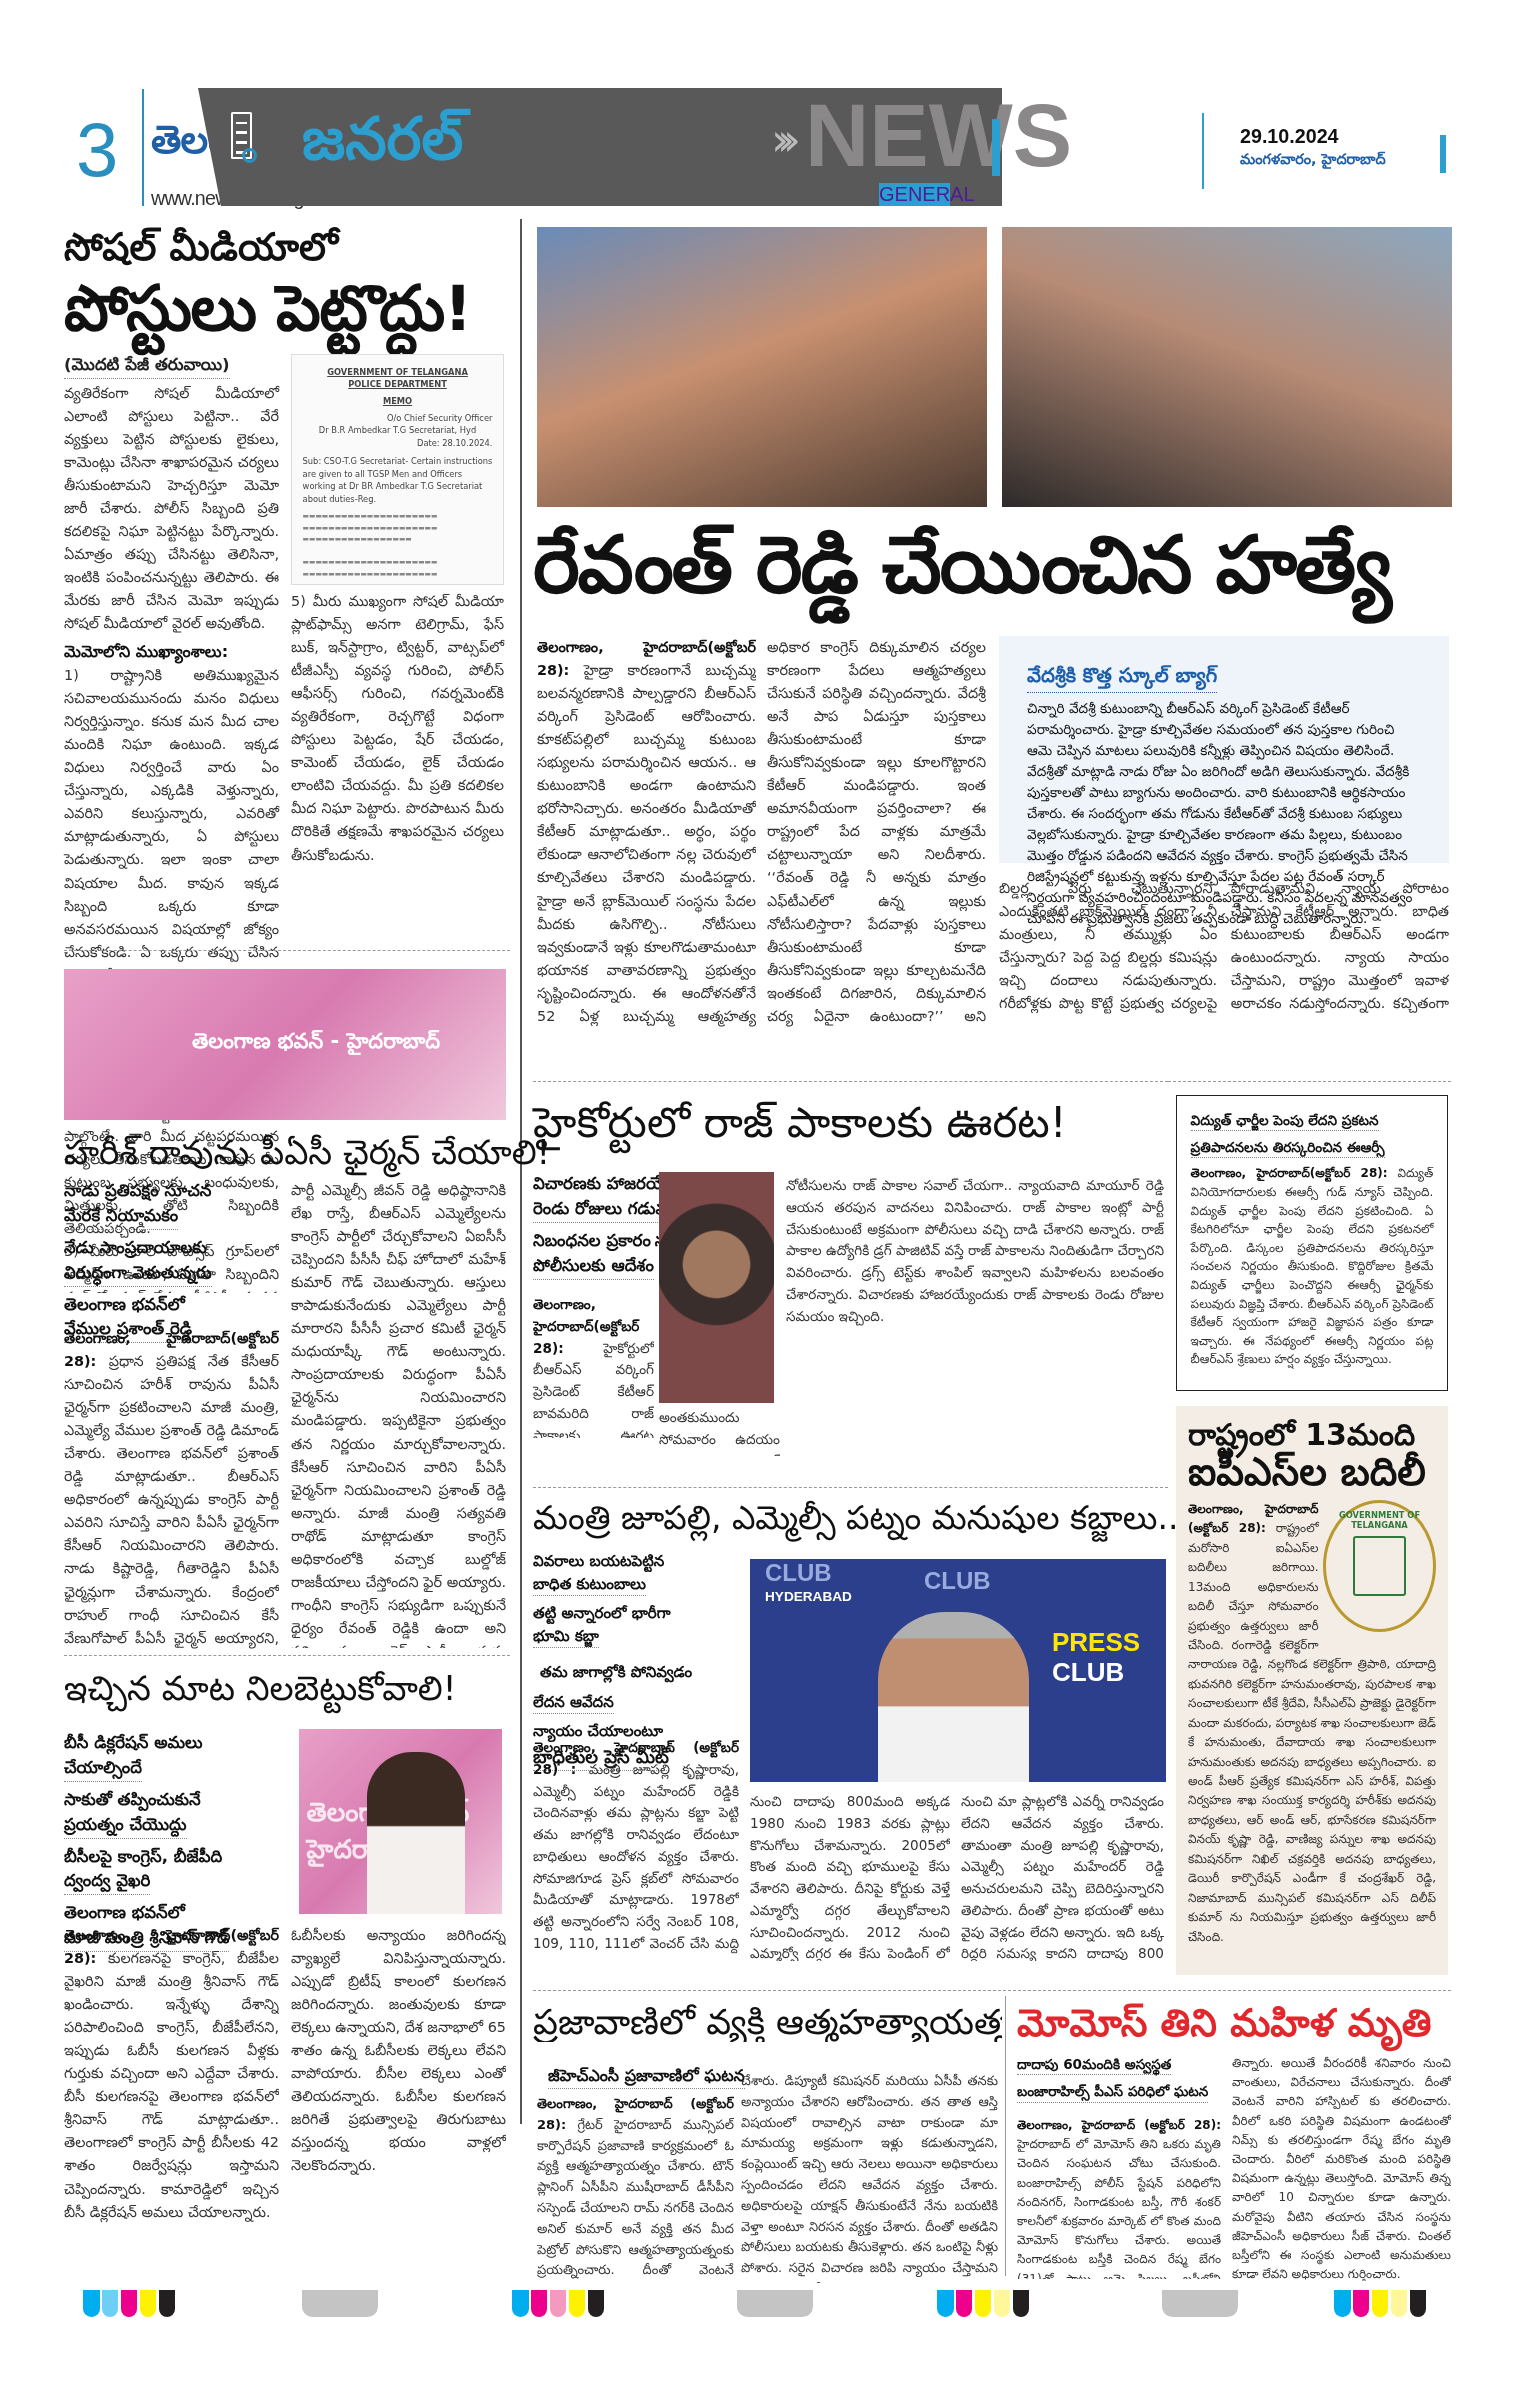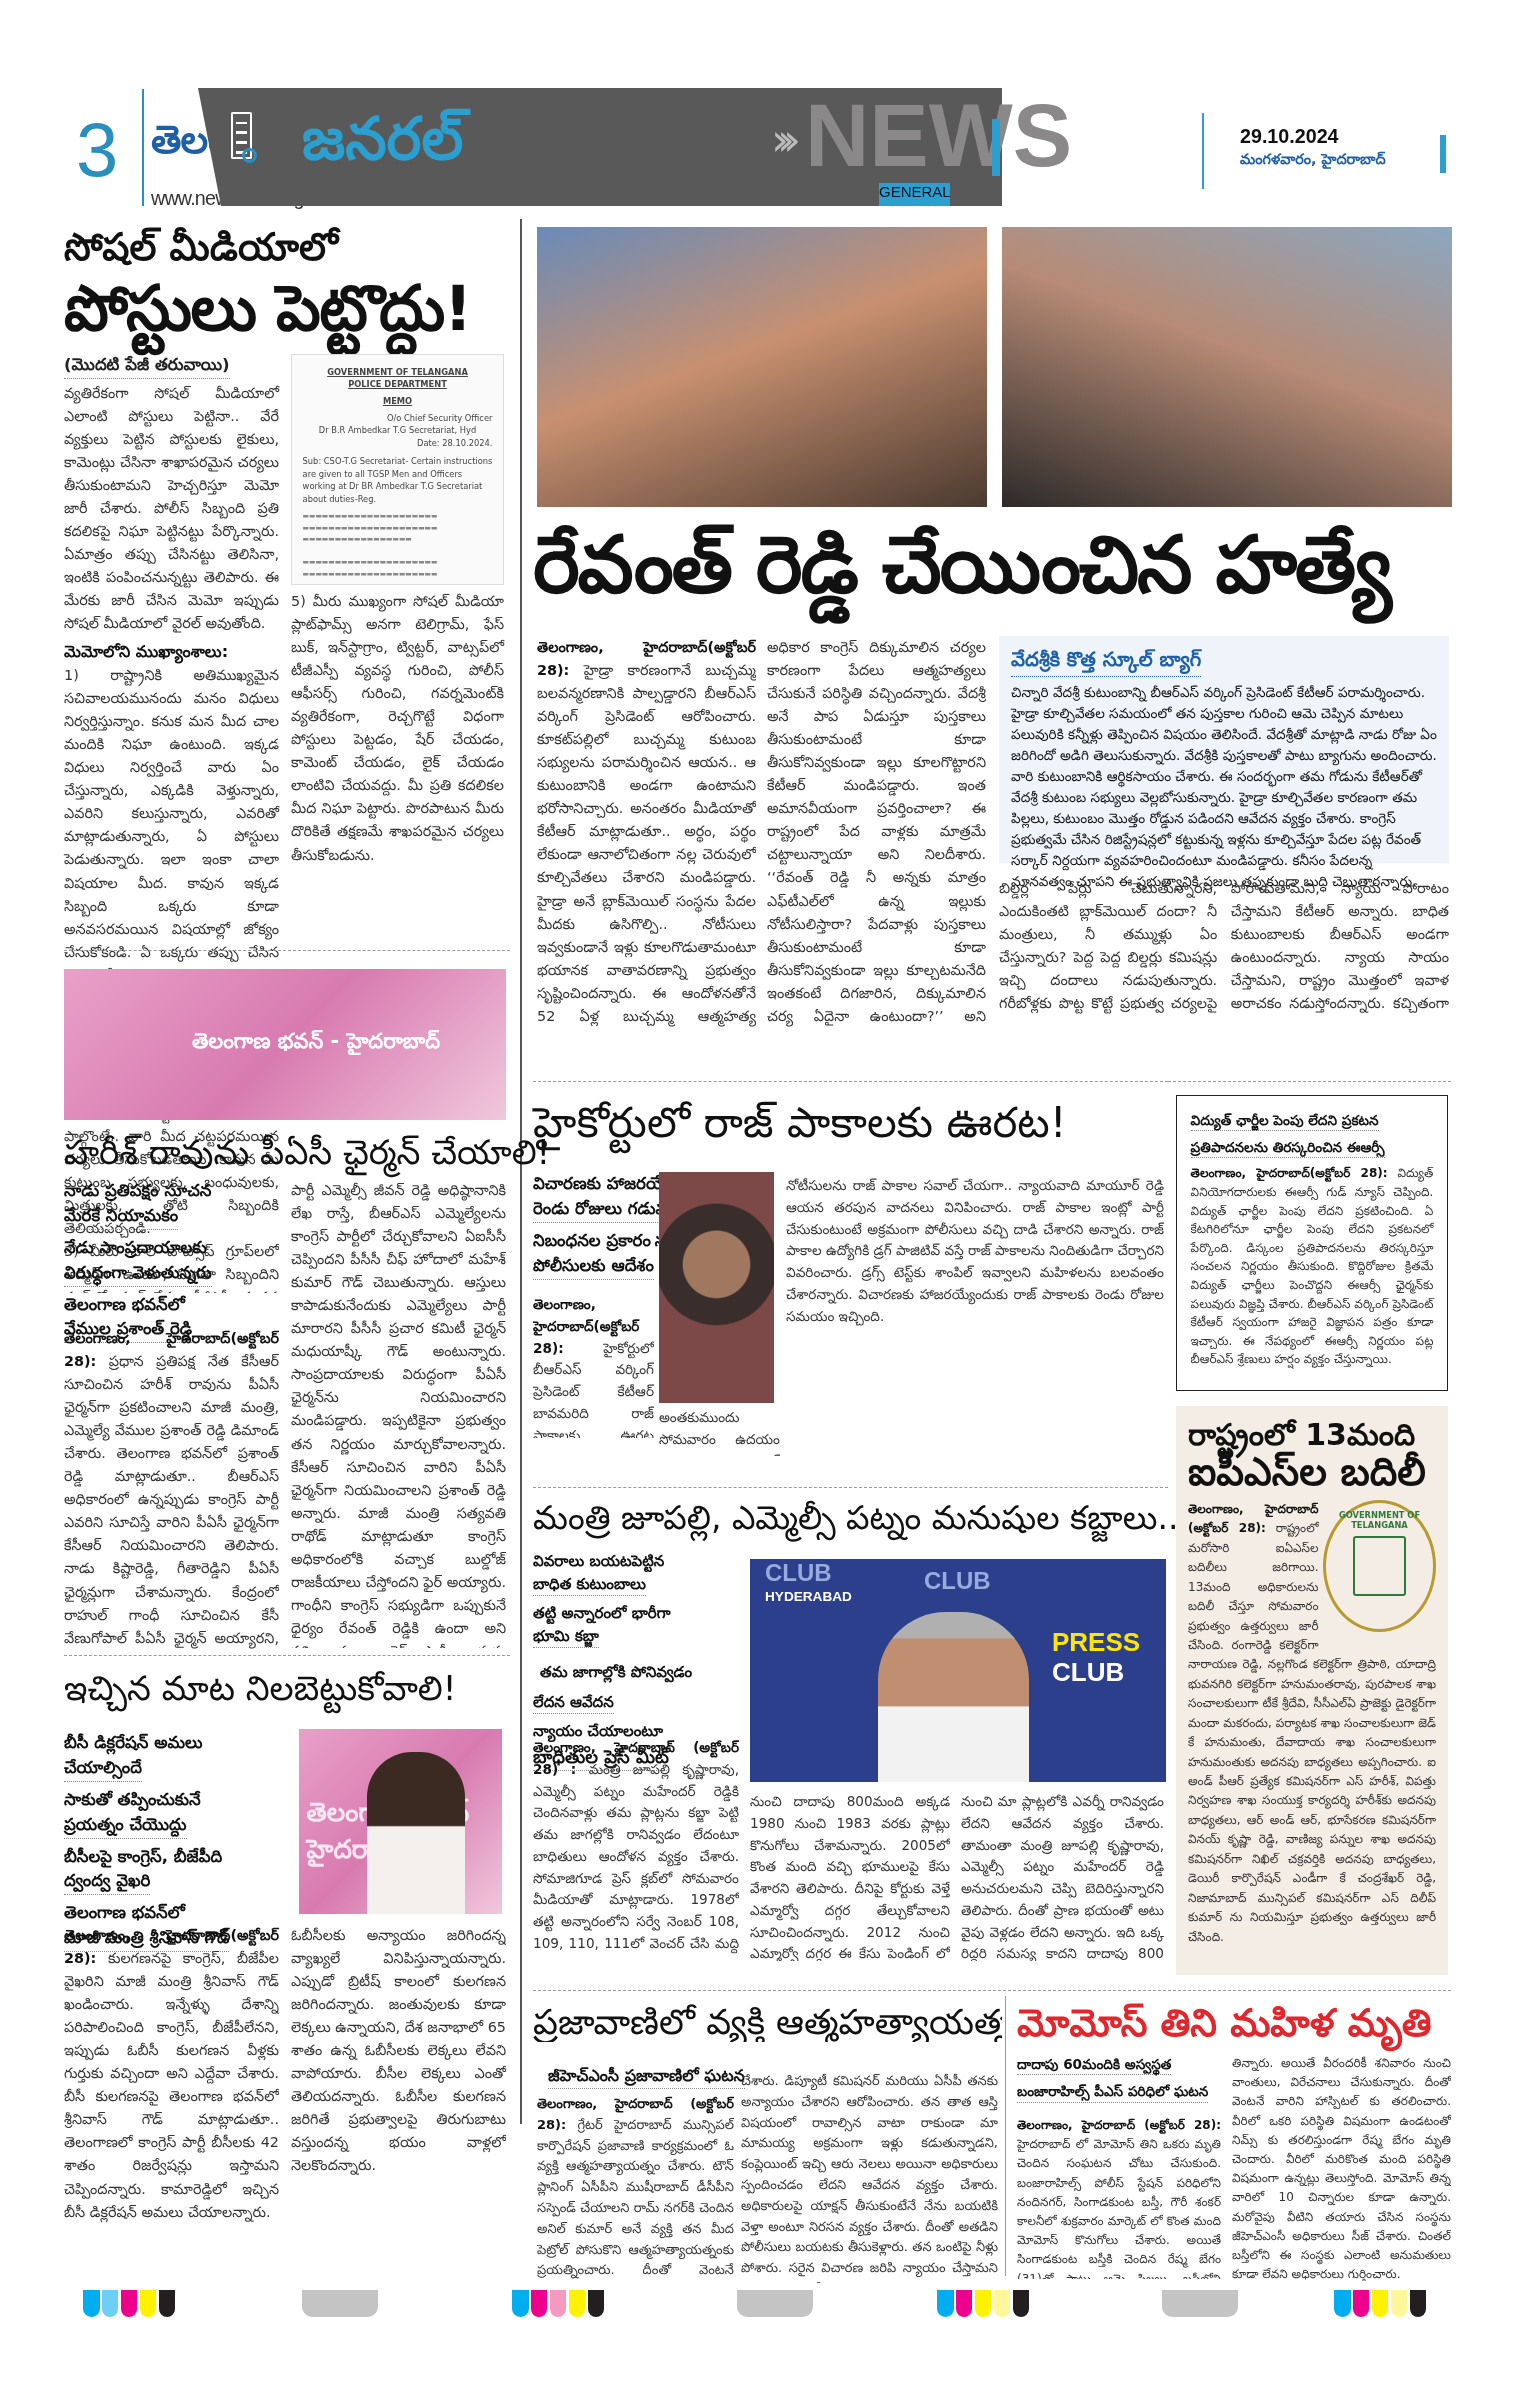--- a/index.html
+++ b/index.html
@@ -11,21 +11,21 @@
 #logo{left:151px;top:117px;font-size:39px;font-weight:bold;color:#1e5fa8;font-family:"DejaVu Sans",sans-serif;letter-spacing:-0.8px}
 #logo-sub{left:310px;top:174px;font-size:12px;color:#222}
 #logo-url{left:151px;top:187px;font-size:19.7px;color:#333;font-family:"Liberation Sans",sans-serif;letter-spacing:-0.8px}
 #banner{left:198px;top:88px;width:804px;height:118px;background:#595959;clip-path:polygon(0 0,100% 0,100% 100%,23px 100%)}
 #banner-doc{left:231px;top:112px;width:21px;height:47px;border:2.3px solid #fff;border-radius:1.5px}
 #banner-doc i{display:block;height:2.3px;background:#fff;margin:7.6px 3px 0}
 #banner-mag{left:242px;top:148px;width:15px;height:15px;border:3px solid #2a8fbf;border-radius:50%}
 #banner-tel{left:302px;top:104px;font-size:59px;color:#2a9fd0;font-weight:bold}
 #banner-arrows{left:771px;top:113px;font-size:45px;color:#bbb;letter-spacing:-12px}
 #banner-news{left:805px;top:91px;font-size:89px;color:#8a8888;font-family:"Liberation Sans",sans-serif;font-weight:bold;line-height:1}
-#banner-general{left:879px;top:183px;width:71px;height:23.4px;background:#2a9fd0;color:#0f172a;font-size:15px;text-align:right;padding-right:4.5px;font-family:"Liberation Sans",sans-serif}
+#banner-general{left:879px;top:183px;width:71px;height:23.4px;background:#2a9fd0;color:#4c1d95;font-size:20px;text-align:right;padding-right:4.5px;font-family:"Liberation Sans",sans-serif}
 #date-bar{left:992px;top:119px;width:7.6px;height:57px;background:#2a9fd0}
 
 .vrule{background:#555;width:2.3px}
 .hrule{border-top:1.5px dashed #999;height:0}
 
 .hl{font-weight:bold;color:#111;line-height:1.1}
 .body{font-size:14.4px;line-height:1.6;color:#333;text-align:justify}
 .sub{font-size:16.6px;font-weight:bold;color:#111;border-bottom:1.5px dotted #888;display:inline-block;margin-bottom:6px;line-height:1.5}
 .dateline{font-weight:bold;color:#111}
 .photo{background:linear-gradient(135deg,#c8a08a,#6d5a50);overflow:hidden}
@@ -143,21 +143,21 @@
 
 <section>
   <div class="abs photo kids" style="left:537px;top:227px;width:450px;height:280px"></div>
   <div class="abs photo kids" style="left:1002px;top:227px;width:450px;height:280px;background:linear-gradient(200deg,#8ba7c0,#b78b75 45%,#2d2a2a)"></div>
   <div class="abs hl" style="left:533px;top:522px;font-size:79px;letter-spacing:-2.3px">రేవంత్ రెడ్డి చేయించిన హత్యే</div>
   <div class="abs body" style="left:537px;top:636px;width:219px;max-height:393px;overflow:hidden">
     <span class="dateline">తెలంగాణం, హైదరాబాద్(అక్టోబర్ 28):</span>
     <span>హైడ్రా కారణంగానే బుచ్చమ్మ బలవన్మరణానికి పాల్పడ్డారని బీఆర్ఎస్ వర్కింగ్ ప్రెసిడెంట్ ఆరోపించారు. కూకట్‌పల్లిలో బుచ్చమ్మ కుటుంబ సభ్యులను పరామర్శించిన ఆయన.. ఆ కుటుంబానికి అండగా ఉంటామని భరోసానిచ్చారు. అనంతరం మీడియాతో కేటీఆర్ మాట్లాడుతూ.. అర్థం, పర్థం లేకుండా ఆనాలోచితంగా నల్ల చెరువులో కూల్చివేతలు చేశారని మండిపడ్డారు. హైడ్రా అనే బ్లాక్‌మెయిల్ సంస్థను పేదల మీదకు ఉసిగొల్పి.. నోటీసులు ఇవ్వకుండానే ఇళ్లు కూలగొడుతామంటూ భయానక వాతావరణాన్ని ప్రభుత్వం సృష్టించిందన్నారు. ఈ ఆందోళనతోనే 52 ఏళ్ల బుచ్చమ్మ ఆత్మహత్య చేసుకుందని ఆరోపించారు. వాళ్ల కుటుంబాన్ని చూస్తే బాధనిపిస్తోందన్నారు. ఆలోచన, ప్రణాళిక, పద్ధతి లేకుండా చేశారన్నారు. వాళ్లే పర్మిషన్లు ఇచ్చి ట్యాక్స్ కట్టించుకొని వాళ్లే ఇండ్లు కూలగొడుతారంట అని విమర్శించారు. ఇది ఆత్మహత్య కాదని, హైడ్రా అనే అరాచక సంస్థతో రేవంత్ రెడ్డి చేయించిన హత్య అని తీవ్రస్థాయిలో మండిపడ్డారు. ఈ హత్య కేసు రేవంత్ రెడ్డి, హైడ్రాపై పెట్టాలని డిమాండ్ చేశారు. బుచ్చమ్మ కుటుంబానికి ఆర్థిక సాయం చేశామని ఆయన తెలిపారు.</span>
   </div>
   <div class="abs body" style="left:767px;top:636px;width:219px;max-height:393px;overflow:hidden">అధికార కాంగ్రెస్ దిక్కుమాలిన చర్యల కారణంగా పేదలు ఆత్మహత్యలు చేసుకునే పరిస్థితి వచ్చిందన్నారు. వేదశ్రీ అనే పాప ఏడుస్తూ పుస్తకాలు తీసుకుంటామంటే కూడా తీసుకోనివ్వకుండా ఇల్లు కూలగొట్టారని కేటీఆర్ మండిపడ్డారు. ఇంత అమానవీయంగా ప్రవర్తించాలా? ఈ రాష్ట్రంలో పేద వాళ్లకు మాత్రమే చట్టాలున్నాయా అని నిలదీశారు. ‘‘రేవంత్ రెడ్డి నీ అన్నకు మాత్రం ఎఫ్‌టీఎల్‌లో ఉన్న ఇల్లుకు నోటీసులిస్తారా? పేదవాళ్లు పుస్తకాలు తీసుకుంటామంటే కూడా తీసుకోనివ్వకుండా ఇల్లు కూల్చటమనేది ఇంతకంటే దిగజారిన, దిక్కుమాలిన చర్య ఏదైనా ఉంటుందా?’’ అని ప్రశ్నించారు. ఇందిరమ్మ ఇల్లు కడతాం, ఇంటి నిర్మాణానికి రూ. 5 లక్షలు అన్నారని, ఒక్క ఇల్లు కూడా కట్టలేదన్నారు. కానీ ఎన్ని ఇళ్లు కూలగొట్టావో ప్రజలు గమనిస్తున్నారని వ్యాఖ్యానించారు. హైదరాబాద్‌లో మాత్రమే కాదు ఊళ్లలో కూడా రేవంత్ రెడ్డి అరాచకం గురించి మాట్లాడుతున్నారని విమర్శించారు. సీఎం, కేబినెట్ మంత్రులు ఏం చేస్తున్నారో ప్రజలంతా చూస్తున్నారన్నారు. హైడ్రాతో ఆర్థిక మంత్రితో ఏంటి సంబంధమన్నారు? ఆయన పవర్ పాయింట్ ప్రజెంటేషన్ ఇస్తాడని, ఐదు మంది</div>
-  <div class="abs" style="left:999px;top:636px;width:450px;height:227px;padding:12px;background:#eef4fa">
+  <div class="abs" style="left:999px;top:636px;width:450px;height:227px;padding:28px;background:#eef4fa">
     <div style="font-size:19.7px;font-weight:bold;color:#1e5fa8;border-bottom:1.5px dotted #1e5fa8;display:inline-block;margin-bottom:4.5px">వేదశ్రీకి కొత్త స్కూల్ బ్యాగ్</div>
     <div style="font-size:13.6px;line-height:1.55;color:#111">చిన్నారి వేదశ్రీ కుటుంబాన్ని బీఆర్ఎస్ వర్కింగ్ ప్రెసిడెంట్ కేటీఆర్ పరామర్శించారు. హైడ్రా కూల్చివేతల సమయంలో తన పుస్తకాల గురించి ఆమె చెప్పిన మాటలు పలువురికి కన్నీళ్లు తెప్పించిన విషయం తెలిసిందే. వేదశ్రీతో మాట్లాడి నాడు రోజు ఏం జరిగిందో అడిగి తెలుసుకున్నారు. వేదశ్రీకి పుస్తకాలతో పాటు బ్యాగును అందించారు. వారి కుటుంబానికి ఆర్థికసాయం చేశారు. ఈ సందర్భంగా తమ గోడును కేటీఆర్‌తో వేదశ్రీ కుటుంబ సభ్యులు వెల్లబోసుకున్నారు. హైడ్రా కూల్చివేతల కారణంగా తమ పిల్లలు, కుటుంబం మొత్తం రోడ్డున పడిందని ఆవేదన వ్యక్తం చేశారు. కాంగ్రెస్ ప్రభుత్వమే చేసిన రిజిస్ట్రేషన్లలో కట్టుకున్న ఇళ్లను కూల్చివేస్తూ పేదల పట్ల రేవంత్ సర్కార్ నిర్దయగా వ్యవహరించిందంటూ మండిపడ్డారు. కనీసం పేదలన్న మానవత్వం చూపని ఈ ప్రభుత్వానికి ప్రజలు తప్పకుండా బుద్ధి చెబుతారన్నారు.</div>
   </div>
   <div class="abs body" style="left:999px;top:877px;width:450px;max-height:159px;overflow:hidden;column-count:2;column-gap:13.6px">బిల్డర్ల పేర్లు చెబుతున్నారని, ఎందుకింతటి బ్లాక్‌మెయిల్ దందా? నీ మంత్రులు, నీ తమ్ముళ్లు ఏం చేస్తున్నారు? పెద్ద పెద్ద బిల్డర్లు కమిషన్లు ఇచ్చి దందాలు నడుపుతున్నారు. గరీబోళ్లకు పొట్ట కొట్టే ప్రభుత్వ చర్యలపై పోరాడుతామని, న్యాయ పోరాటం చేస్తామని కేటీఆర్ అన్నారు. బాధిత కుటుంబాలకు బీఆర్ఎస్ అండగా ఉంటుందన్నారు. న్యాయ సాయం చేస్తామని, రాష్ట్రం మొత్తంలో ఇవాళ అరాచకం నడుస్తోందన్నారు. కచ్చితంగా ఈ ప్రభుత్వంపై అందరం తిరగబడాల్సిందేనని కేటీఆర్ పిలుపునిచ్చారు.</div>
 </section>
 
 <div class="abs hrule" style="left:533px;top:1081px;width:635px"></div>
 <div class="abs hrule" style="left:1168px;top:1081px;width:283px"></div>
 
 <section>

